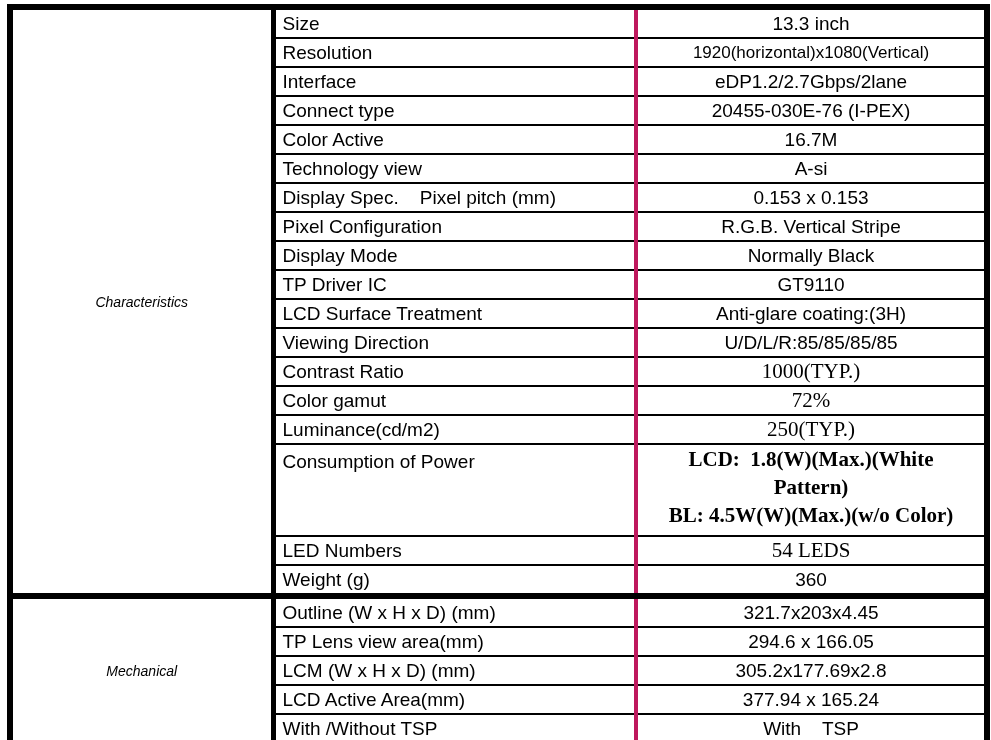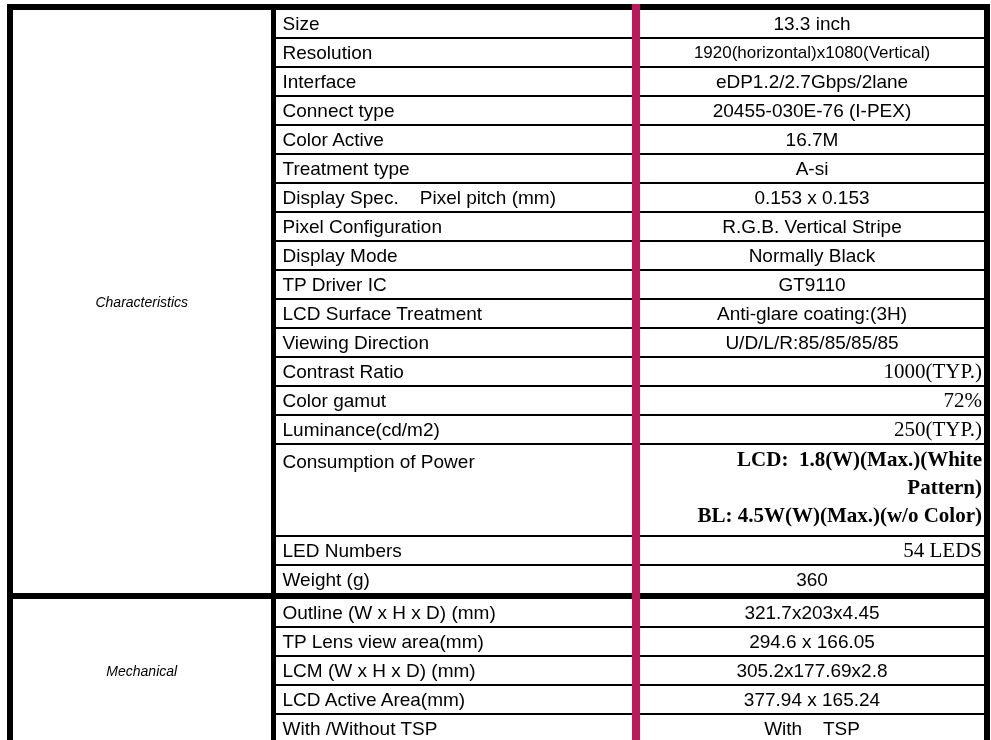--- a/index.html
+++ b/index.html
@@ -39,31 +39,30 @@
     font-style: italic;
   }
   td.cell-label {
     border-left: 5px solid #000000;
     padding: 0 2px 0 7px;
     font-size: 19px;
     vertical-align: middle;
     white-space: pre-wrap;
   }
   td.cell-value {
-    border-left: 8px solid #be185d;
+    border-left: 4px solid #be185d;
     text-align: center;
     vertical-align: middle;
     font-size: 19px;
     padding: 0 2px;
     white-space: pre-wrap;
   }
   td.cell-value.serif {
     font-family: "Liberation Serif", serif;
     font-size: 21px;
-    text-align: right;
   }
   td.cell-value.small {
     font-size: 17px;
   }
   tr.section-start td {
     border-top: 6px solid #000000;
   }
   tr.tall-row td {
     height: 84px;
     vertical-align: top;
@@ -102,21 +101,21 @@
         </tr>
         <tr>
           <td class="cell-label">Connect type</td>
           <td class="cell-value">20455-030E-76 (I-PEX)</td>
         </tr>
         <tr>
           <td class="cell-label">Color Active</td>
           <td class="cell-value">16.7M</td>
         </tr>
         <tr>
-          <td class="cell-label">Treatment type</td>
+          <td class="cell-label">Technology view</td>
           <td class="cell-value">A-si</td>
         </tr>
         <tr>
           <td class="cell-label">Display Spec.    Pixel pitch (mm)</td>
           <td class="cell-value">0.153 x 0.153</td>
         </tr>
         <tr>
           <td class="cell-label">Pixel Configuration</td>
           <td class="cell-value">R.G.B. Vertical Stripe</td>
         </tr>

